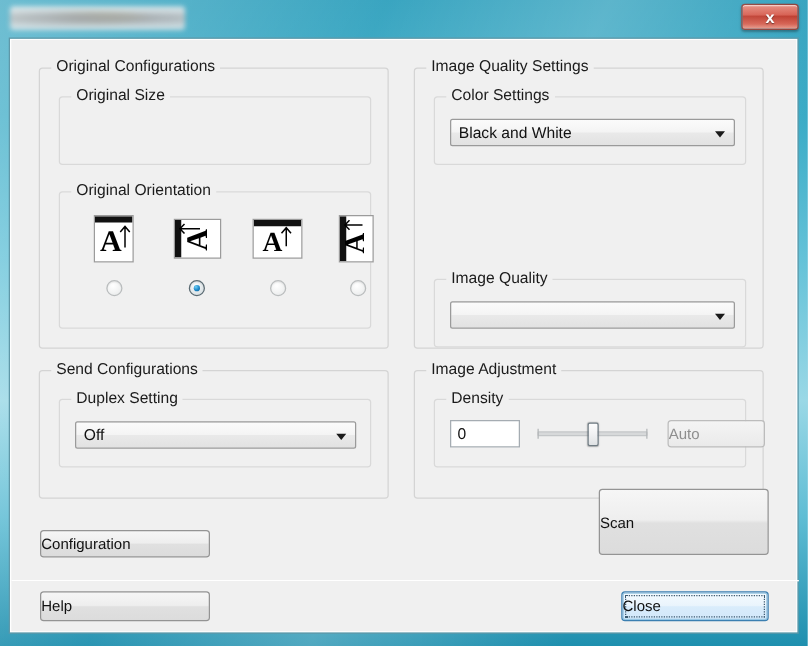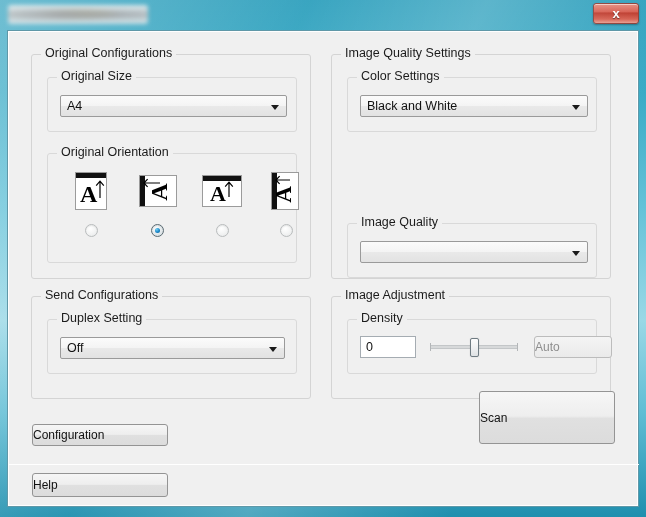--- a/index.html
+++ b/index.html
@@ -225,24 +225,20 @@
   </div>
   <div class="frame-gloss"></div>
 
   <div class="client">
 
     <div class="group" style="left:22px; top:22px; width:280px; height:225px;">
       <span class="glabel">Original Configurations</span>
 
       <div class="group inner" style="left:15px; top:22px; width:250px; height:55px;">
         <span class="glabel">Original Size</span>
-        <div class="combo" style="left:12px; top:17px; width:227px;">
-          <span class="ctext">A4</span>
-          <span class="carrow"></span>
-        </div>
       </div>
 
       <div class="group inner" style="left:15px; top:98px; width:250px; height:110px;">
         <span class="glabel">Original Orientation</span>
 
         <div class="orient-icon" style="left:27px; top:18px; width:32px; height:38px;">
           <div class="bar-top"></div>
           <span class="glyphA" style="left:4px; top:9px; font-size:24px;">A</span>
           <svg class="arrow-svg" style="left:19px; top:6px;" width="10" height="20" viewBox="0 0 10 20">
             <path d="M5 19 L5 3 M1.2 6.6 L5 2.2 L8.8 6.6" stroke="#000" stroke-width="1.2" fill="none"></path>
@@ -340,15 +336,19 @@
     <div class="btn" style="left:470px; top:359px; width:136px; height:53px;">
       <span class="blabel">Scan</span>
     </div>
 
     <div class="hr" style="left:0px; top:432px; width:630px;"></div>
 
     <div class="btn" style="left:23px; top:441px; width:136px; height:24px;">
       <span class="blabel">Help</span>
     </div>
 
+    <div class="btn focus" style="left:488px; top:441px; width:118px; height:24px;">
+      <span class="focusring"></span>
+      <span class="blabel">Close</span>
+    </div>
 
   </div>
 </div>
 
 </body></html>

